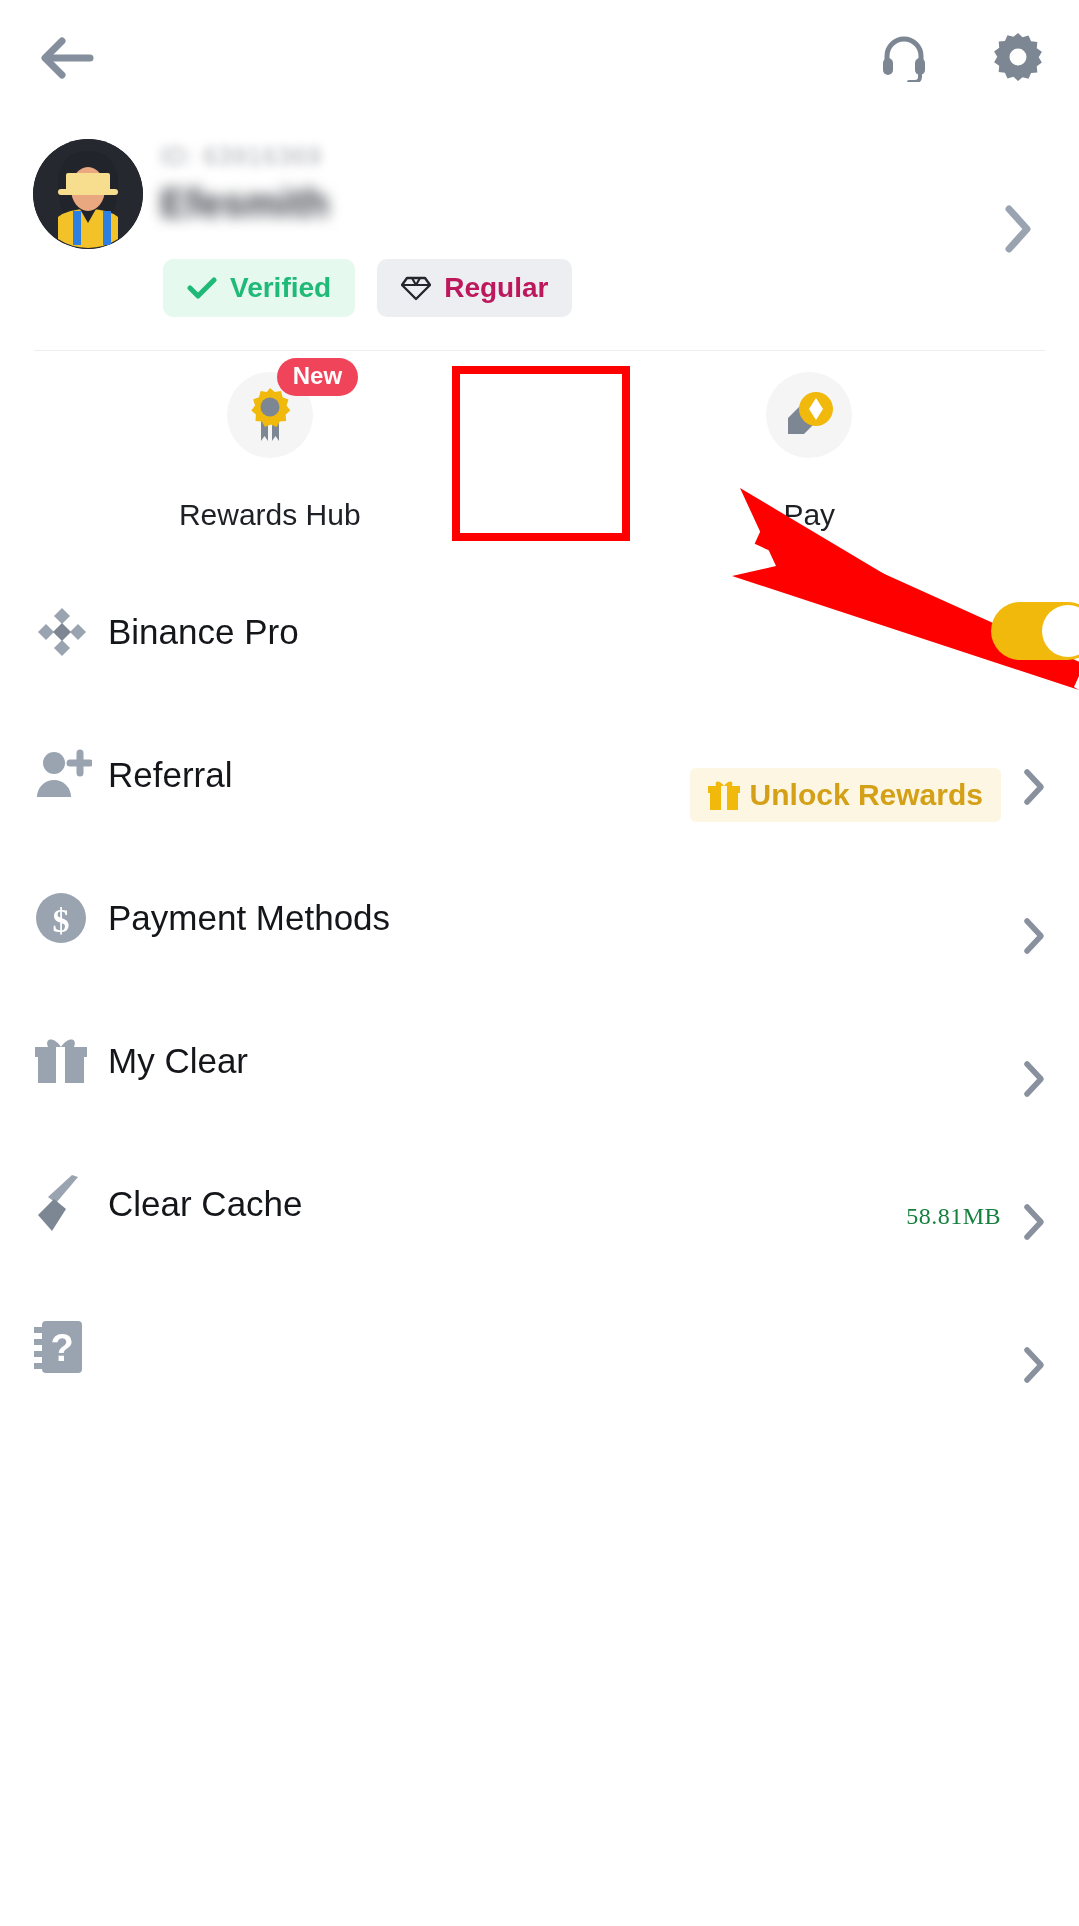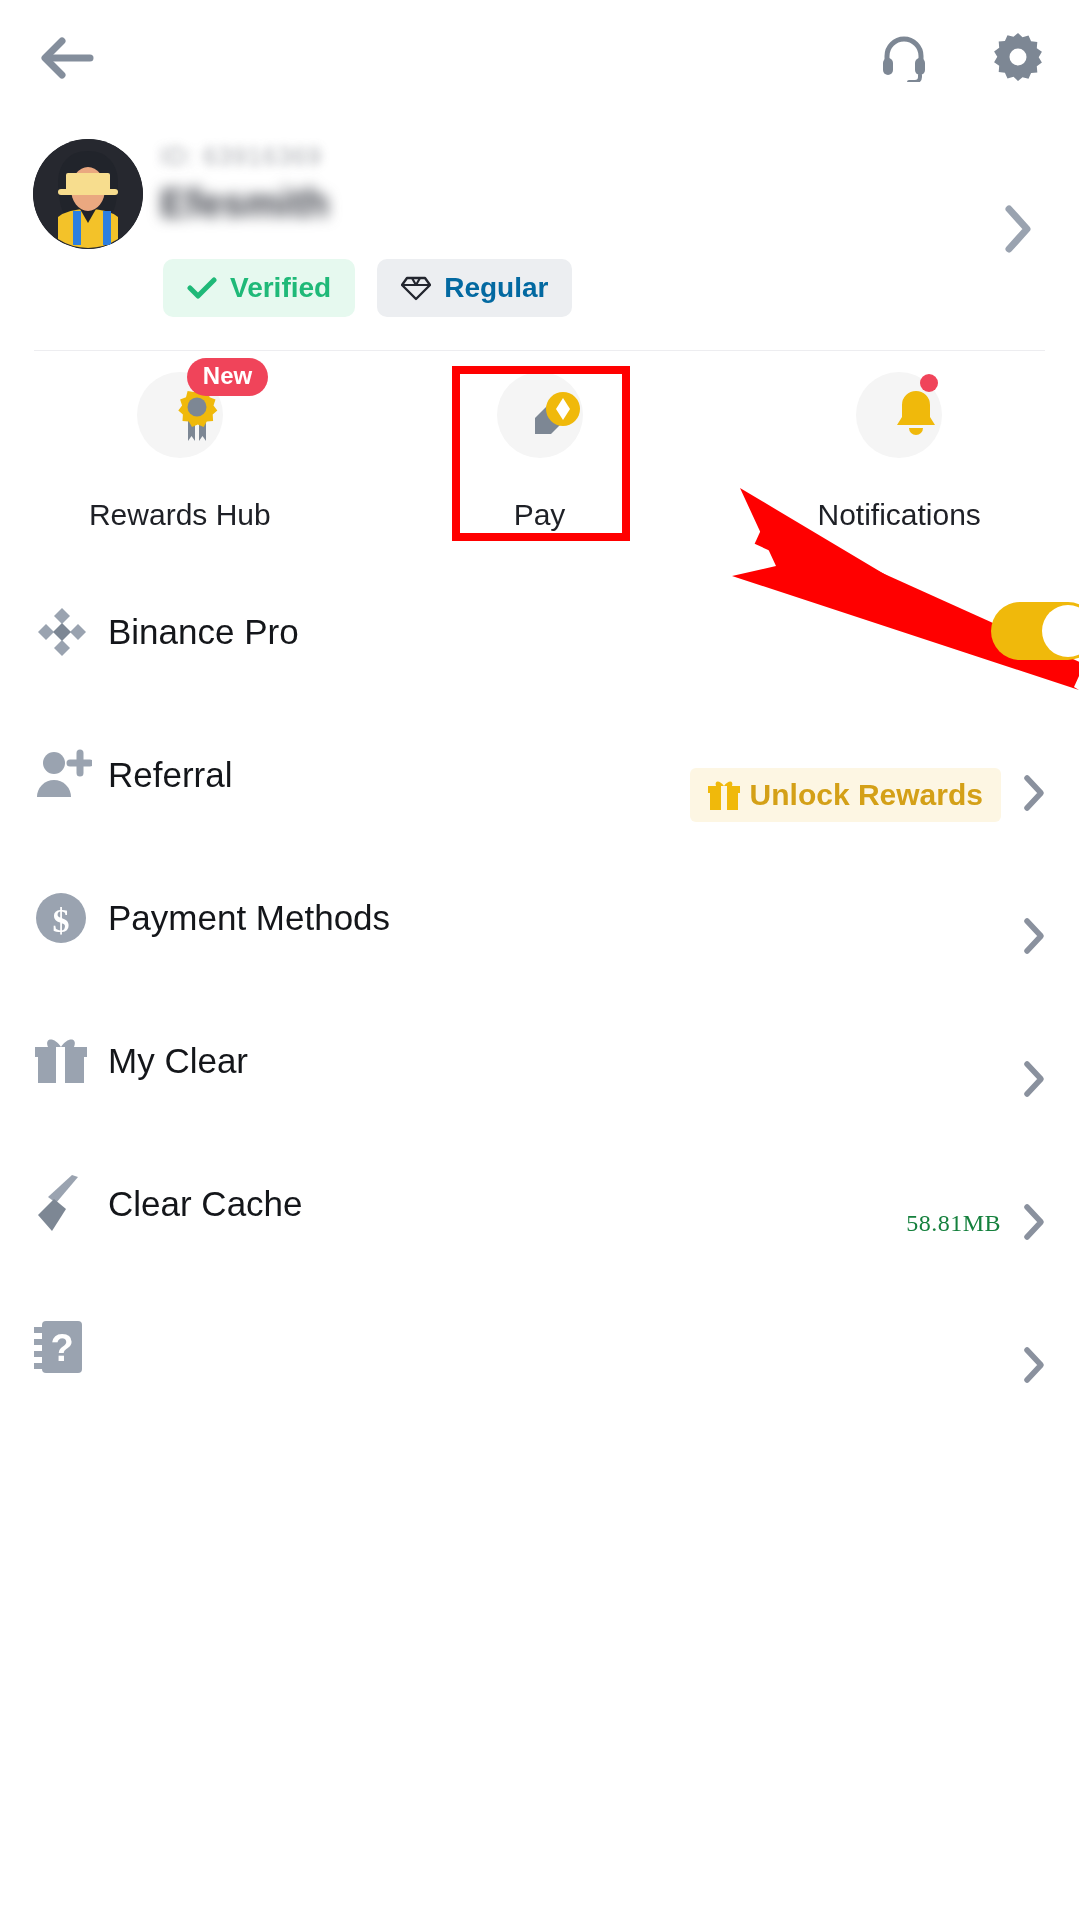--- a/index.html
+++ b/index.html
@@ -40,40 +40,40 @@
     font-size:40px; font-weight:700; color:#3d4049;
     filter: blur(7px); user-select:none;
   }
   .badges { position:absolute; left:163px; top:141px; display:flex; gap:22px; }
   .badge {
     display:flex; align-items:center; gap:13px;
     height:58px; padding:0 24px; border-radius:10px;
     font-size:28px; font-weight:700;
   }
   .badge-verified { background:#e6f9ef; color:#1fb978; }
-  .badge-regular  { background:#eceef1; color:#0369a1; }
+  .badge-regular  { background:#eceef1; color:#be185d; }
   .profile-chevron { position:absolute; right:46px; top:86px; }
 
   .divider {
     position:absolute; left:34px; top:350px; width:1011px; height:1px;
     background:#ededf0;
   }
 
   
   .quick-row {
     position:absolute; left:0; top:372px; width:1079px; height:170px;
     display:flex;
   }
   .quick-item {
     flex:1; display:flex; flex-direction:column; align-items:center;
     position:relative; cursor:pointer;
   }
   .quick-circle {
     width:86px; height:86px; border-radius:50%; background:#f5f5f5;
-    display:flex; align-items:center; justify-content:flex-end;
+    display:flex; align-items:center; justify-content:center;
     position:relative;
   }
   .quick-label { margin-top:40px; font-size:30px; color:#1e2026; }
   .new-pill {
     position:absolute; left:50px; top:-14px;
     background:#f0445a; color:#fff; font-size:24px; font-weight:600;
     padding:4px 16px 6px; border-radius:22px; white-space:nowrap;
   }
   .dot-red {
     position:absolute; right:4px; top:2px; width:18px; height:18px;
@@ -88,21 +88,21 @@
   .arrow-svg { position:absolute; left:600px; top:480px; pointer-events:none; }
 
   
   .list { position:absolute; left:0; top:560px; width:1079px; }
   .row {
     position:relative; display:flex; align-items:center;
     height:143px; padding:0 34px; cursor:pointer;
   }
   .row-ico { width:62px; display:flex; align-items:center; justify-content:flex-start; }
   .row-label { margin-left:12px; font-size:35px; color:#14161a; }
-  .row-right { margin-left:auto; display:flex; align-items:center; gap:22px;margin-top:40px; }
+  .row-right { margin-left:auto; display:flex; gap:22px;margin-top:40px; }
   .row-value { font-size:24px; color:#15803d; letter-spacing:.5px;font-family:Liberation Serif, serif; }
   .chev { color:#8a919e; }
 
   .pill-unlock {
     display:flex; align-items:center; gap:10px;
     background:#fdf6e3; color:#d4a017; font-weight:700; font-size:30px;
     padding:10px 18px; border-radius:6px;
   }
 
   .toggle {
@@ -207,30 +207,20 @@
         <svg width="54" height="54" viewBox="0 0 54 54">
           <path d="M6 30 L6 46 L22 46 L40 28 L24 12 L6 30z" fill="#7d8794"></path>
           <circle cx="34" cy="21" r="17" fill="#f0b90b"></circle>
           <path d="M34 10 l7 11 -7 11 -7 -11z" fill="#ffffff"></path>
         </svg>
       </div>
       <div class="quick-label">Pay</div>
     </div>
 
 
-    <div class="quick-item">
-      <div class="quick-circle">
-        <svg width="52" height="54" viewBox="0 0 52 54">
-          <path d="M26 3 a14 14 0 0 1 14 14 v12 l5 8 H7 l5 -8 V17 A14 14 0 0 1 26 3z" fill="#f0b90b"></path>
-          <path d="M19 40 a7 7 0 0 0 14 0z" fill="#f0b90b"></path>
-        </svg>
-        <div class="dot-red"></div>
-      </div>
-      <div class="quick-label">Notifications</div>
-    </div>
   </div>
 
   <div class="hl-box"></div>
   <svg class="arrow-svg" width="479" height="210" viewBox="0 0 479 210">
     <path d="M479 210 L140 8 L176 86 L132 96 Z" fill="#ff0000"></path>
     <path d="M160 52 L479 196" stroke="#ff0000" stroke-width="26" stroke-linecap="butt"></path>
   </svg>
 
   <div class="list">
 

